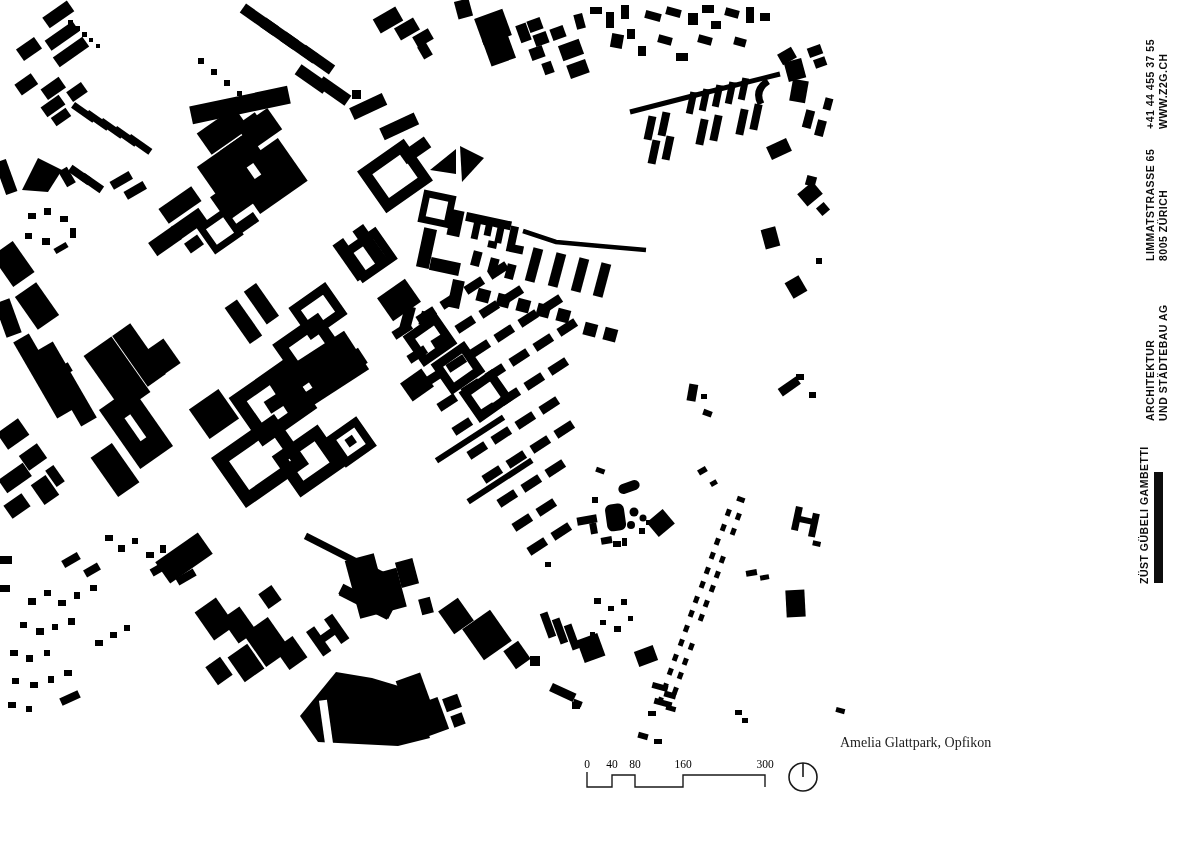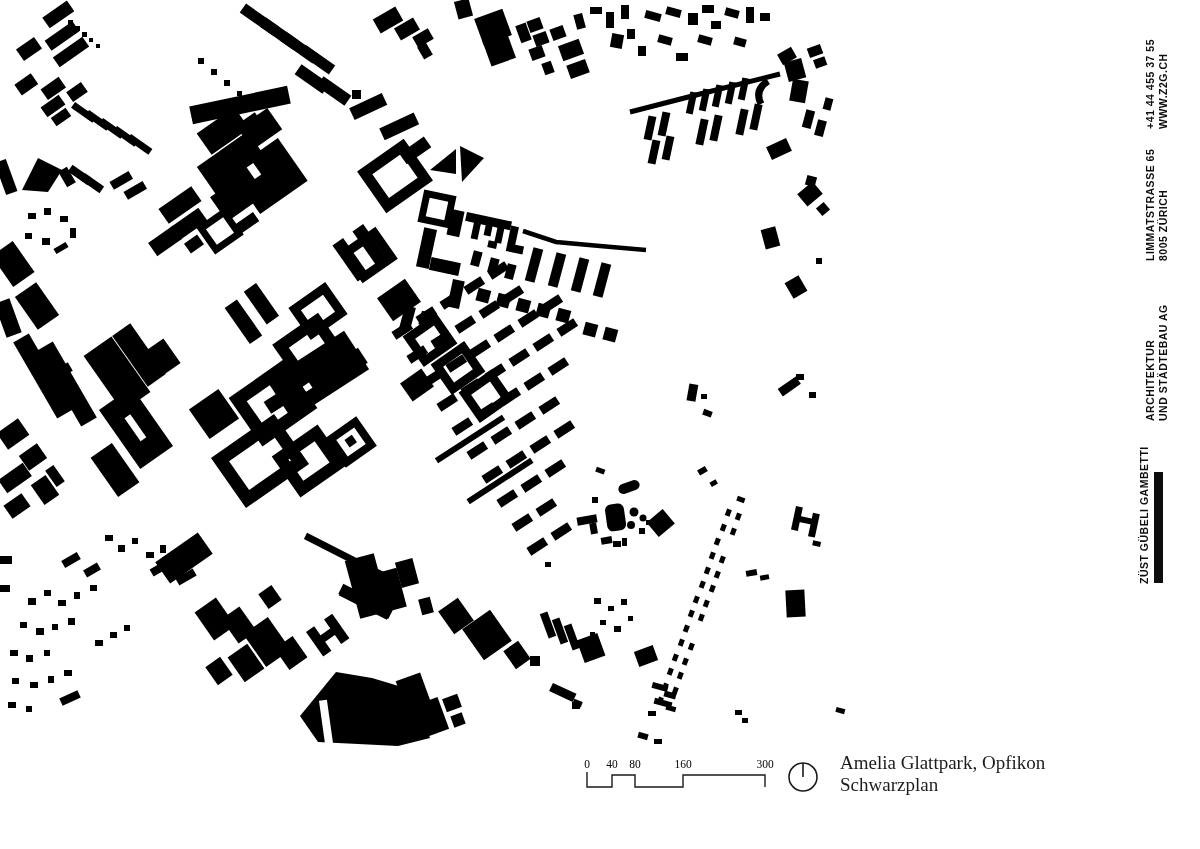--- a/index.html
+++ b/index.html
@@ -5,22 +5,22 @@
   html,body{margin:0;padding:0;background:#fff;}
   .page{position:relative;width:1200px;height:849px;background:#ffffff;overflow:hidden;
         font-family:"Liberation Sans",sans-serif;}
   .map-svg{position:absolute;left:0;top:0;width:1200px;height:849px;pointer-events:none;}
   .map-svg g{fill:#000;}
   
   .rail-block{position:absolute;transform:rotate(-90deg);transform-origin:top left;
       font-family:"Liberation Sans",sans-serif;font-weight:bold;font-size:10.5px;
       line-height:13.2px;letter-spacing:.5px;color:#0d0d0d;white-space:nowrap;}
   .rail-bar{position:absolute;background:#0d0d0d;}
-  .title-block{position:absolute;left:840px;top:752px;
-      font-family:"Liberation Serif",serif;font-size:19px;line-height:22px;color:#1c1c1c;}
+  .title-block{position:absolute;left:840px;top:732px;
+      font-family:"Liberation Serif",serif;font-size:14px;line-height:22px;color:#1c1c1c;}
 </style>
 </head>
 <body>
 
 <div class="page">
 
 <svg class="map-svg" viewBox="0 0 1200 849">
 
   <g>
     <rect x="43" y="8" width="30" height="13" transform="rotate(-35 58 14)"></rect>
@@ -472,21 +472,20 @@
     </g>
     <g>
       <circle cx="803" cy="777" r="14" fill="none" stroke="#1a1a1a" stroke-width="1.6"></circle>
       <line x1="803" y1="763" x2="803" y2="777" stroke="#1a1a1a" stroke-width="1.6"></line>
     </g>
   </g>
 </svg>
 
 <div class="title-block">
   <div>Amelia Glattpark, Opfikon</div>
-  <div>Schwarzplan</div>
 </div>
 
 <div class="rail-block" style="left:1144px;top:129px;">
   <div>+41 44 455 37 55</div>
   <div>WWW.Z2G.CH</div>
 </div>
 
 <div class="rail-block" style="left:1144px;top:261px;">
   <div>LIMMATSTRASSE 65</div>
   <div>8005 ZÜRICH</div>

